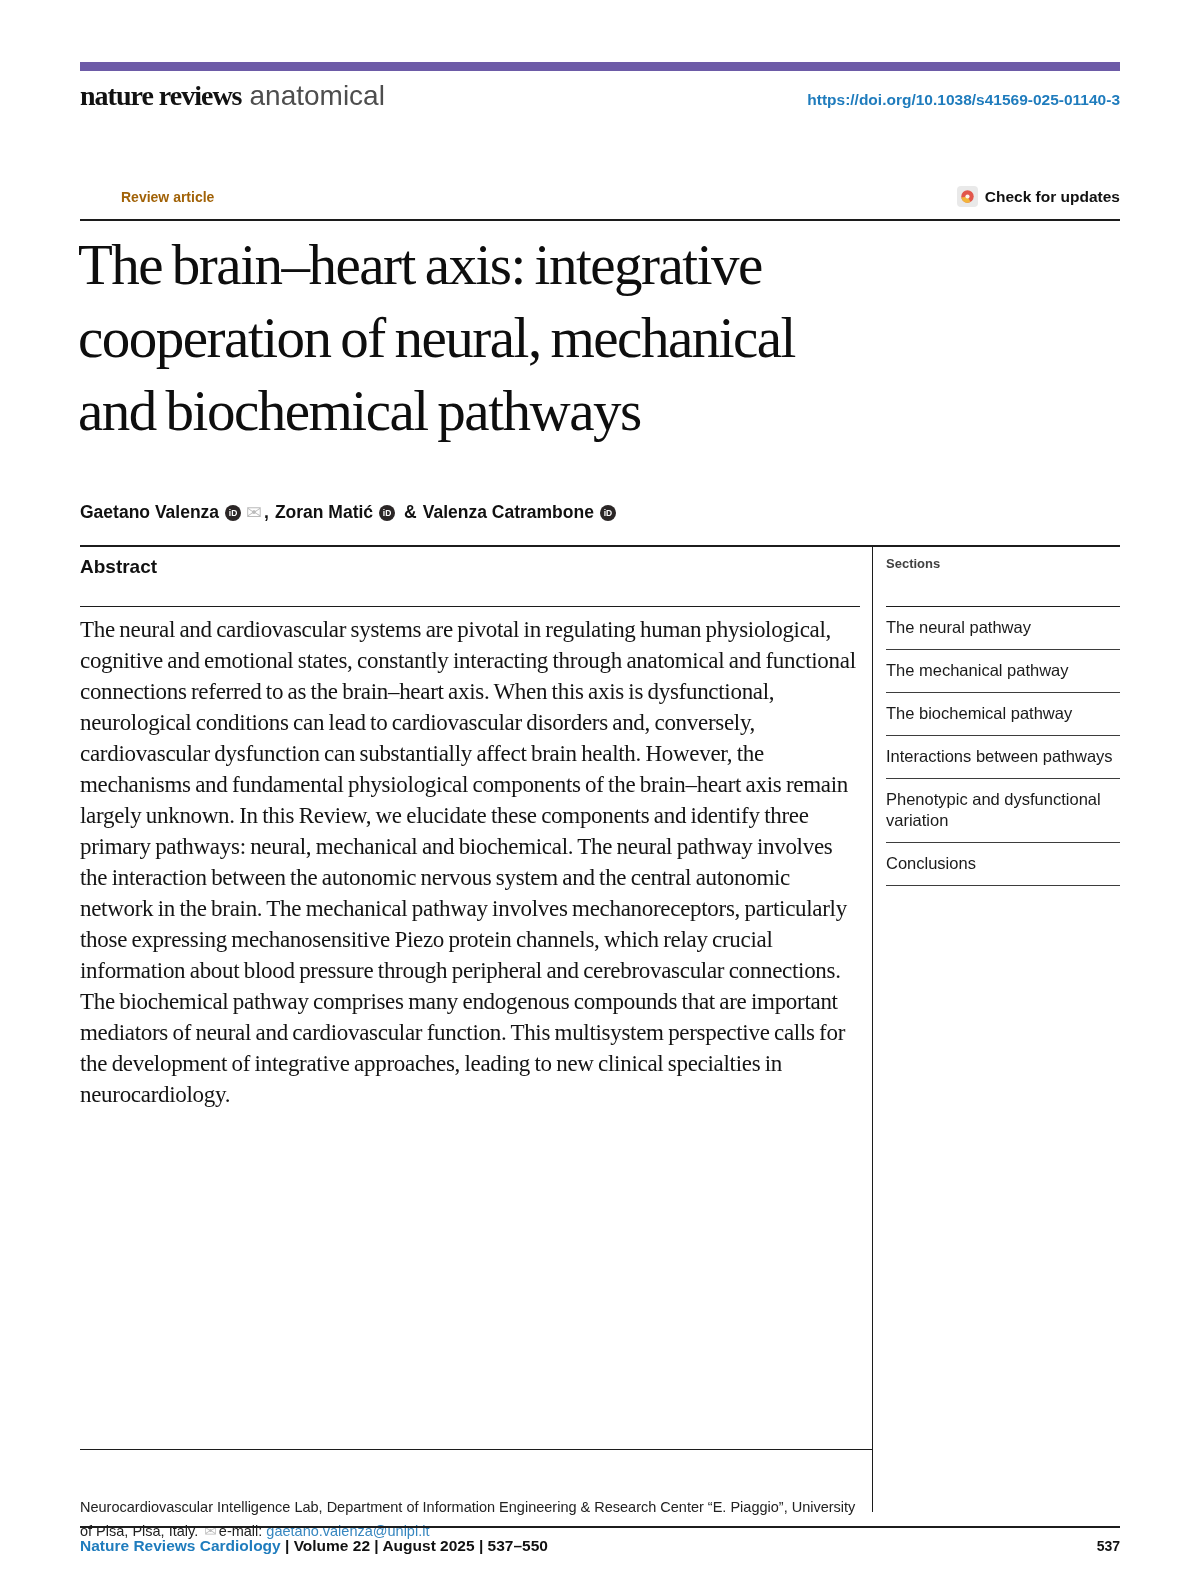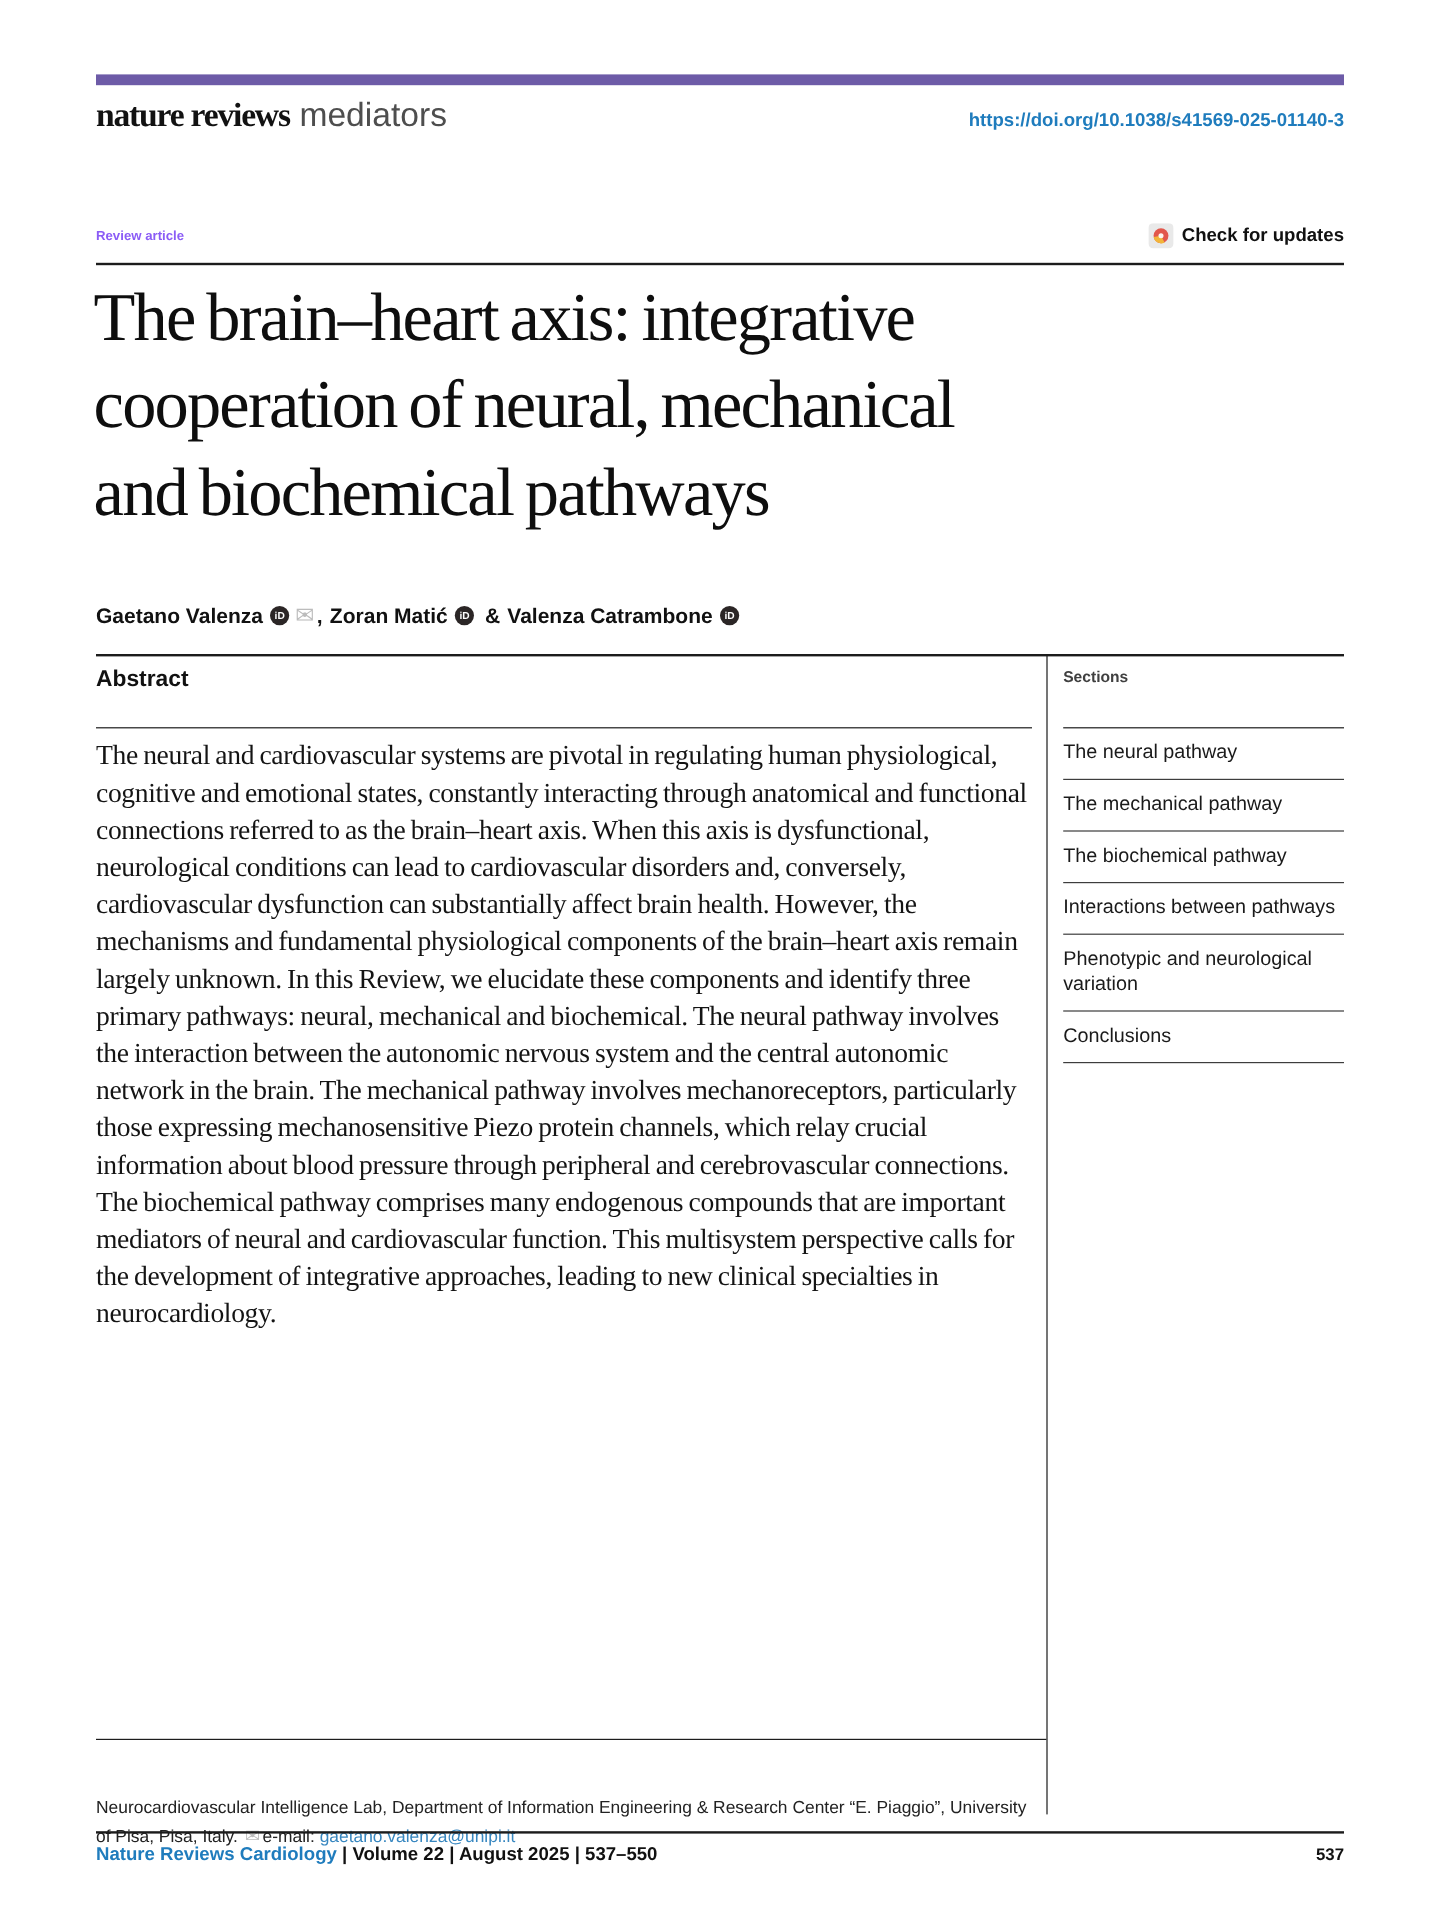--- a/index.html
+++ b/index.html
@@ -31,21 +31,21 @@
   .brand-light { color: #4e4e4e; font-weight: 400; margin-left: 8px; letter-spacing: 0; }
   .doi-link {
     font-size: 15.5px; font-weight: 700; color: #1f7cbd; text-decoration: none;
   }
 
   
   .kind-row {
     position: absolute; left: 80px; top: 186px; width: 1040px;
     display: flex; justify-content: space-between; align-items: center;
   }
-  .kind-label { font-size: 11px; font-weight: 700; color: #8b5cf6; }
+  .kind-label { font-size: 14px; font-weight: 700; color: #a16207; margin-left: 41px; }
   .check-updates { display: flex; align-items: center; gap: 7px; font-size: 15.5px; font-weight: 600; color: #111; text-decoration: none; }
   .rule-heavy {
     position: absolute; left: 80px; top: 219px; width: 1040px; height: 2px; background: #1c1c1c;
   }
 
   
   .title {
     position: absolute; left: 78px; top: 228px; width: 1010px;
     font-family: "Liberation Serif", serif;
     font-weight: 500;
@@ -141,21 +141,21 @@
   .crossmark-svg { display: block; }
 </style>
 </head>
 <body>
 
 <div class="page">
 
   <div class="purple-bar"></div>
   <div class="brand-row">
     <div class="brand">
-      <span class="brand-bold">nature reviews</span><span class="brand-light">mediators</span>
+      <span class="brand-bold">nature reviews</span><span class="brand-light">anatomical</span>
     </div>
     <a class="doi-link" href="#">https://doi.org/10.1038/s41569-025-01140-3</a>
   </div>
 
   <div class="kind-row">
     <span class="kind-label">Review article</span>
     <a class="check-updates" href="#">
       <span>
         <svg class="crossmark-svg" width="21" height="21" viewBox="0 0 21 21">
           <rect x="0" y="0" width="21" height="21" rx="4" fill="#e9e9e9"></rect>
@@ -194,21 +194,21 @@
   <div class="abstract-underline"></div>
   <p class="abstract-text">The neural and cardiovascular systems are pivotal in regulating human physiological, cognitive and emotional states, constantly interacting through anatomical and functional connections referred to as the brain–heart axis. When this axis is dysfunctional, neurological conditions can lead to cardiovascular disorders and, conversely, cardiovascular dysfunction can substantially affect brain health. However, the mechanisms and fundamental physiological components of the brain–heart axis remain largely unknown. In this Review, we elucidate these components and identify three primary pathways: neural, mechanical and biochemical. The neural pathway involves the interaction between the autonomic nervous system and the central autonomic network in the brain. The mechanical pathway involves mechanoreceptors, particularly those expressing mechanosensitive Piezo protein channels, which relay crucial information about blood pressure through peripheral and cerebrovascular connections. The biochemical pathway comprises many endogenous compounds that are important mediators of neural and cardiovascular function. This multisystem perspective calls for the development of integrative approaches, leading to new clinical specialties in neurocardiology.</p>
 
   <h2 class="sections-heading">Sections</h2>
   <div class="sections-underline"></div>
   <ul class="sections-list">
     <li>The neural pathway</li>
     <li>The mechanical pathway</li>
     <li>The biochemical pathway</li>
     <li>Interactions between pathways</li>
-    <li>Phenotypic and neurological variation</li>
+    <li>Phenotypic and dysfunctional variation</li>
     <li>Conclusions</li>
   </ul>
 
   <div class="footnote-rule"></div>
   <p class="footnote">
     <span>Neurocardiovascular Intelligence Lab, Department of Information Engineering &amp; Research Center “E. Piaggio”, University of Pisa, Pisa, Italy.</span>
     <span class="env-icon-sm">✉</span><span>e-mail:</span>
     <a class="email-link" href="#">gaetano.valenza@unipi.it</a>
   </p>
 

